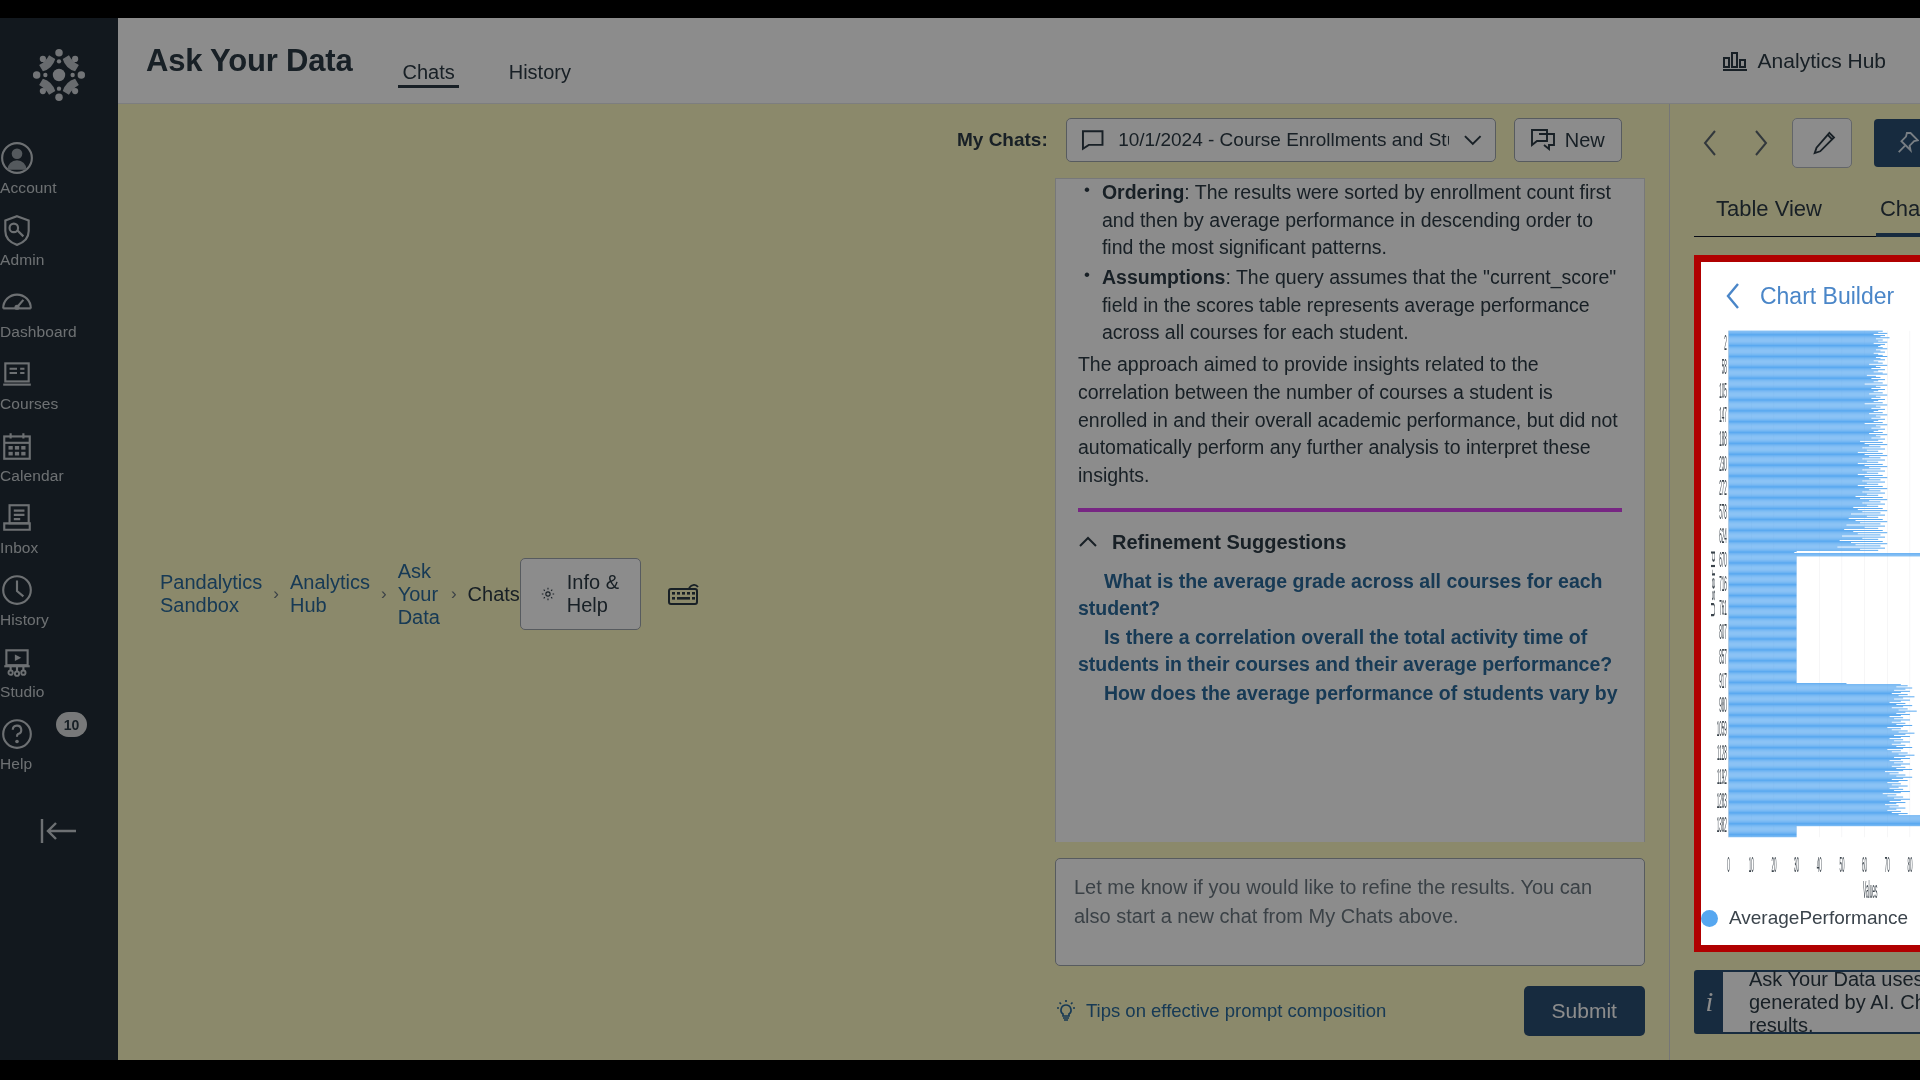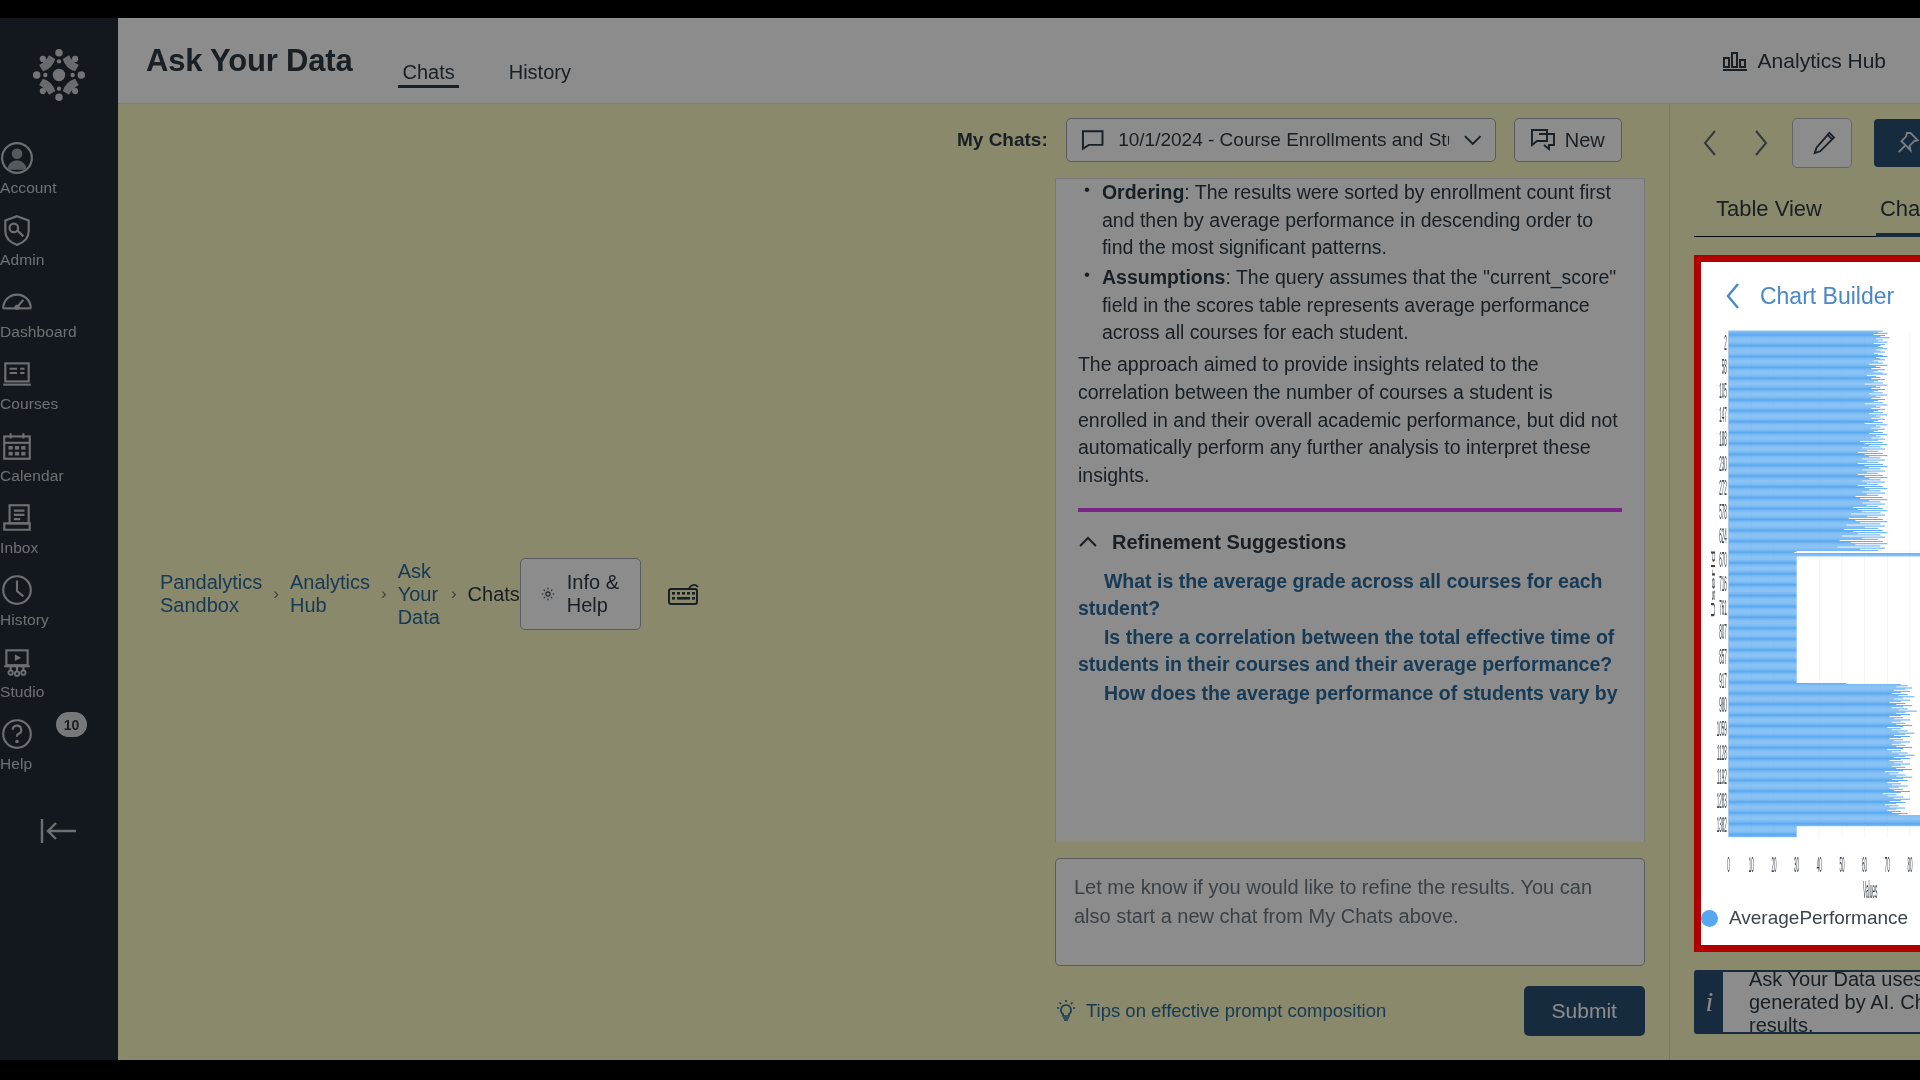--- a/index.html
+++ b/index.html
@@ -482,21 +482,21 @@
 
                 <div class="refine">
                   <div class="refine-head">
                     <svg width="20" height="14" viewBox="0 0 20 14">
                       <path d="M2 11l8-8 8 8" fill="none" stroke="#2d3b45" stroke-width="2"></path>
                     </svg>
                     <span>Refinement Suggestions</span>
                   </div>
                   <div class="refine-list">
                     <div class="refine-item">What is the average grade across all courses for each student?</div>
-                    <div class="refine-item">Is there a correlation between the total effective time of students in their courses and their average performance?</div>
+                    <div class="refine-item">Is there a correlation overall the total activity time of students in their courses and their average performance?</div>
                     <div class="refine-item">How does the average performance of students vary by</div>
                   </div>
                 </div>
               </div>
             </div>
 
             <div class="composer">
               <div class="textarea">Let me know if you would like to refine the results.  You can also start a new chat from My Chats above.</div>
               <div class="composer-row">
                 <div class="tips">

